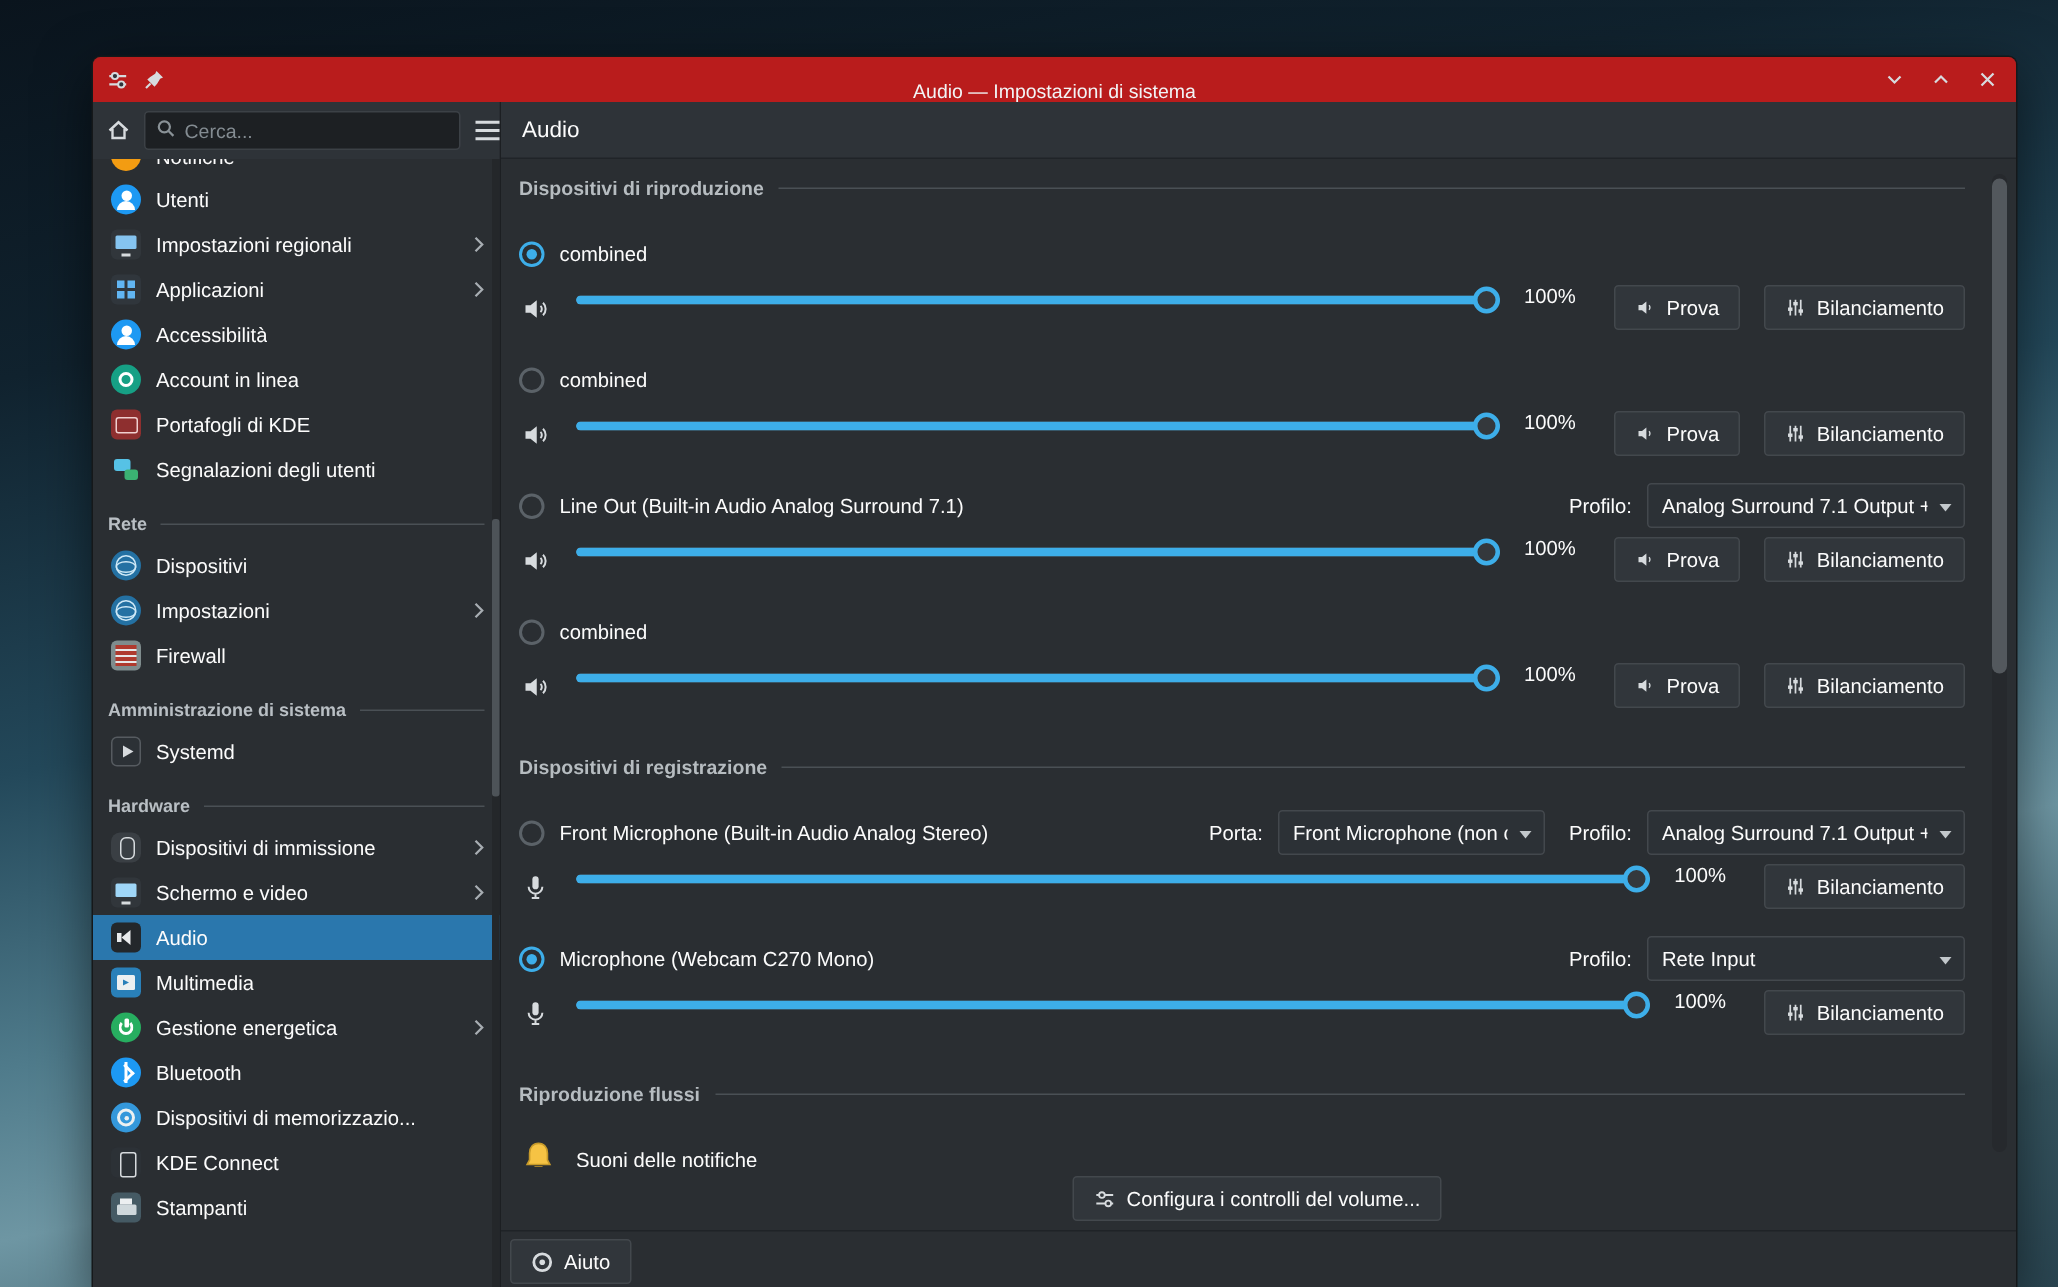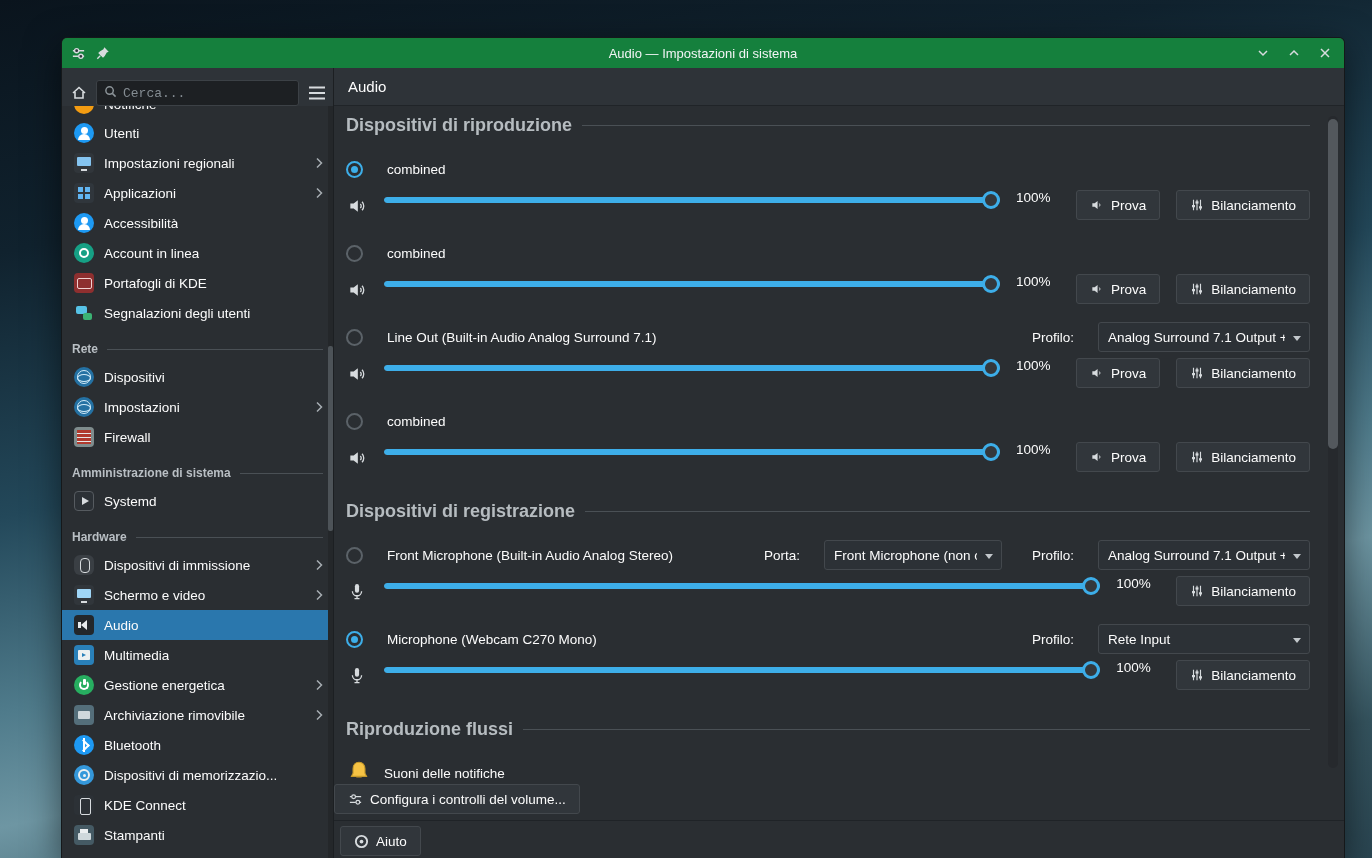--- a/index.html
+++ b/index.html
@@ -11,31 +11,31 @@
   }
   .desktop { position:absolute; inset:0; }
 
   
   .window {
     position:absolute; left:62px; top:38px; width:1282px; height:820px;
     background:#2a2e32; border-radius:5px 5px 0 0; overflow:hidden;
     box-shadow:0 0 0 1px #15181a, 0 10px 36px rgba(0,0,0,.55);
     display:flex; flex-direction:column;
   }
-  .titlebar { flex:0 0 30px; background:#15803d; position:relative; display:flex; align-items:center; }
+  .titlebar { flex:0 0 30px; background:#b91c1c; position:relative; display:flex; align-items:flex-end; }
   .tb-left { position:absolute; left:8px; top:0; height:30px; display:flex; align-items:center; gap:9px; }
   .tb-title { width:100%; text-align:center; font-size:13px; color:#f2f4f5; }
   .tb-right { position:absolute; right:11px; top:0; height:30px; display:flex; align-items:center; gap:15px; }
   .tb-btn { display:flex; align-items:center; justify-content:center; width:16px; height:16px; }
 
   .body { flex:1; display:flex; min-height:0; }
 
   
   .sidebar { flex:0 0 272px; width:272px; background:#2a2e32; border-right:1px solid #1c1f22; position:relative; display:flex; flex-direction:column; }
-  .sb-header { flex:0 0 38px; display:flex; align-items:flex-end; gap:8px; padding:0 10px 0 8px; background:#2e3338;font-family:Liberation Mono, monospace; }
+  .sb-header { flex:0 0 38px; display:flex; align-items:center; gap:8px; padding:0 10px 0 8px; background:#2e3338; }
   .home-btn { width:26px; height:26px; display:flex; align-items:center; justify-content:center; border-radius:3px; }
   .search { flex:1; height:26px; background:#1d2023; border:1px solid #3c4146; border-radius:3px; display:flex; align-items:center; gap:6px; padding:0 7px; }
   .search input { flex:1; background:transparent; border:none; outline:none; color:#cfd4d8; font-size:13px; font-family:inherit; }
   .search input::placeholder { color:#848c92; }
   .hamburger { width:26px; height:26px; display:flex; align-items:center; justify-content:center; }
 
   .sb-list { flex:1; overflow:hidden; position:relative; padding-top:0; }
   .clipwrap { height:12px; overflow:hidden; }
   .clipwrap .sb-item { transform:translateY(-17px); }
   .sb-item { height:30px; display:flex; align-items:center; gap:10px; padding:0 10px 0 12px; color:#fcfcfc; position:relative; cursor:default; }
@@ -97,26 +97,26 @@
   .i-kdeconnect::before { left:5.5px; top:2.5px; width:9px; height:15px; border:1.5px solid #d7dbde; border-radius:2px; }
   .i-printers { background:#455a64; }
   .i-printers::before { left:3.5px; top:8px; width:13px; height:7px; background:#cfd8dc; border-radius:1px; }
   .i-printers::after { left:6px; top:3.5px; width:8px; height:4px; background:#eceff1; }
 
   
   .main { flex:1; min-width:0; display:flex; flex-direction:column; background:#2a2e32; position:relative; }
   .main-header { flex:0 0 38px; display:flex; align-items:center; padding:0 14px; font-size:15px; background:#2e3338; border-bottom:1px solid #202428; }
   .content { flex:1; overflow:hidden; position:relative; padding:6px 34px 0 12px; }
 
-  .sec-header { display:flex; align-items:center; gap:10px; height:26px; font-weight:bold; font-size:18px; color:#b6bcc0; }
+  .sec-header { display:flex; align-items:center; gap:10px; height:26px; font-weight:bold; font-size:13px; color:#b6bcc0; }
   .sec-header.spaced { margin-top:24px; }
   .sec-header .line { flex:1; height:1px; background:#4a5055; }
 
   .device { margin-top:16px; }
-  .dev-head { height:30px; display:flex; align-items:center; gap:24px; }
+  .dev-head { height:30px; display:flex; align-items:center; gap:10px; }
   .dev-head .grow { flex:1; }
   .dev-label { white-space:nowrap; }
   .radio { width:17px; height:17px; border-radius:50%; border:2px solid #5b6268; position:relative; flex:0 0 17px; background:#2a2e32; }
   .radio.checked { border-color:#3daee9; }
   .radio.checked::after { content:""; position:absolute; inset:3px; border-radius:50%; background:#3daee9; }
 
   .dev-slider { height:32px; margin-top:6px; display:flex; gap:16px; }
   .dev-icon { width:22px; flex:0 0 22px; display:flex; align-items:center; justify-content:center; }
   .slider { flex:1; position:relative; height:20px; }
   .slider .track { position:absolute; left:0; right:0; top:7px; height:6px; border-radius:3px; background:#43484d; overflow:hidden; }
@@ -128,21 +128,21 @@
 
   .select { height:30px; display:flex; align-items:center; background:#2c3136; border:1px solid #43484d; border-radius:3px; padding:0 24px 0 9px; position:relative; white-space:nowrap; }
   .select .sel-text { flex:1; overflow:hidden; white-space:nowrap; }
   .select .arrow { position:absolute; right:8px; top:13px; width:0; height:0; border-left:4px solid transparent; border-right:4px solid transparent; border-top:5px solid #c2c7cb; }
   .sel-profile { width:212px; }
   .sel-porta { width:178px; }
   .head-label { margin-left:6px; }
 
   .stream-row { margin-top:14px; display:flex; align-items:center; gap:12px; height:34px; }
 
-  .configure-row { flex:0 0 42px; display:flex; align-items:center; justify-content:flex-start; padding-right:2px; }
+  .configure-row { flex:0 0 42px; display:flex; align-items:center; justify-content:center; padding-right:2px; }
   .bottom-bar { flex:0 0 38px; border-top:1px solid #1f2327; padding:5px 0 0 6px; }
 
   .content-scroll-track { position:absolute; right:6px; top:10px; bottom:10px; width:10px; border-radius:5px; background:#26292d; }
   .content-scroll-thumb { position:absolute; left:0; top:3px; width:10px; height:330px; border-radius:5px; background:#53585d; }
 </style>
 </head>
 <body>
 
 <div class="desktop">
   <div class="window">
@@ -318,29 +318,20 @@
           <div class="sb-item">
             <span class="ic i-power"></span>
             <span class="lbl">Gestione energetica</span>
             <span class="chev">
                 <svg width="8" height="12" viewBox="0 0 8 12">
                   <path d="M2 1.5l4.5 4.5L2 10.5" stroke="#a7adb2" stroke-width="1.5" fill="none"></path>
                 </svg>
               </span>
           </div>
           <div class="sb-item">
-            <span class="ic i-removable"></span>
-            <span class="lbl">Archiviazione rimovibile</span>
-            <span class="chev">
-                <svg width="8" height="12" viewBox="0 0 8 12">
-                  <path d="M2 1.5l4.5 4.5L2 10.5" stroke="#a7adb2" stroke-width="1.5" fill="none"></path>
-                </svg>
-              </span>
-          </div>
-          <div class="sb-item">
             <span class="ic i-bluetooth"></span>
             <span class="lbl">Bluetooth</span>
           </div>
           <div class="sb-item">
             <span class="ic i-storage"></span>
             <span class="lbl">Dispositivi di memorizzazio...</span>
           </div>
           <div class="sb-item">
             <span class="ic i-kdeconnect"></span>
             <span class="lbl">KDE Connect</span>

